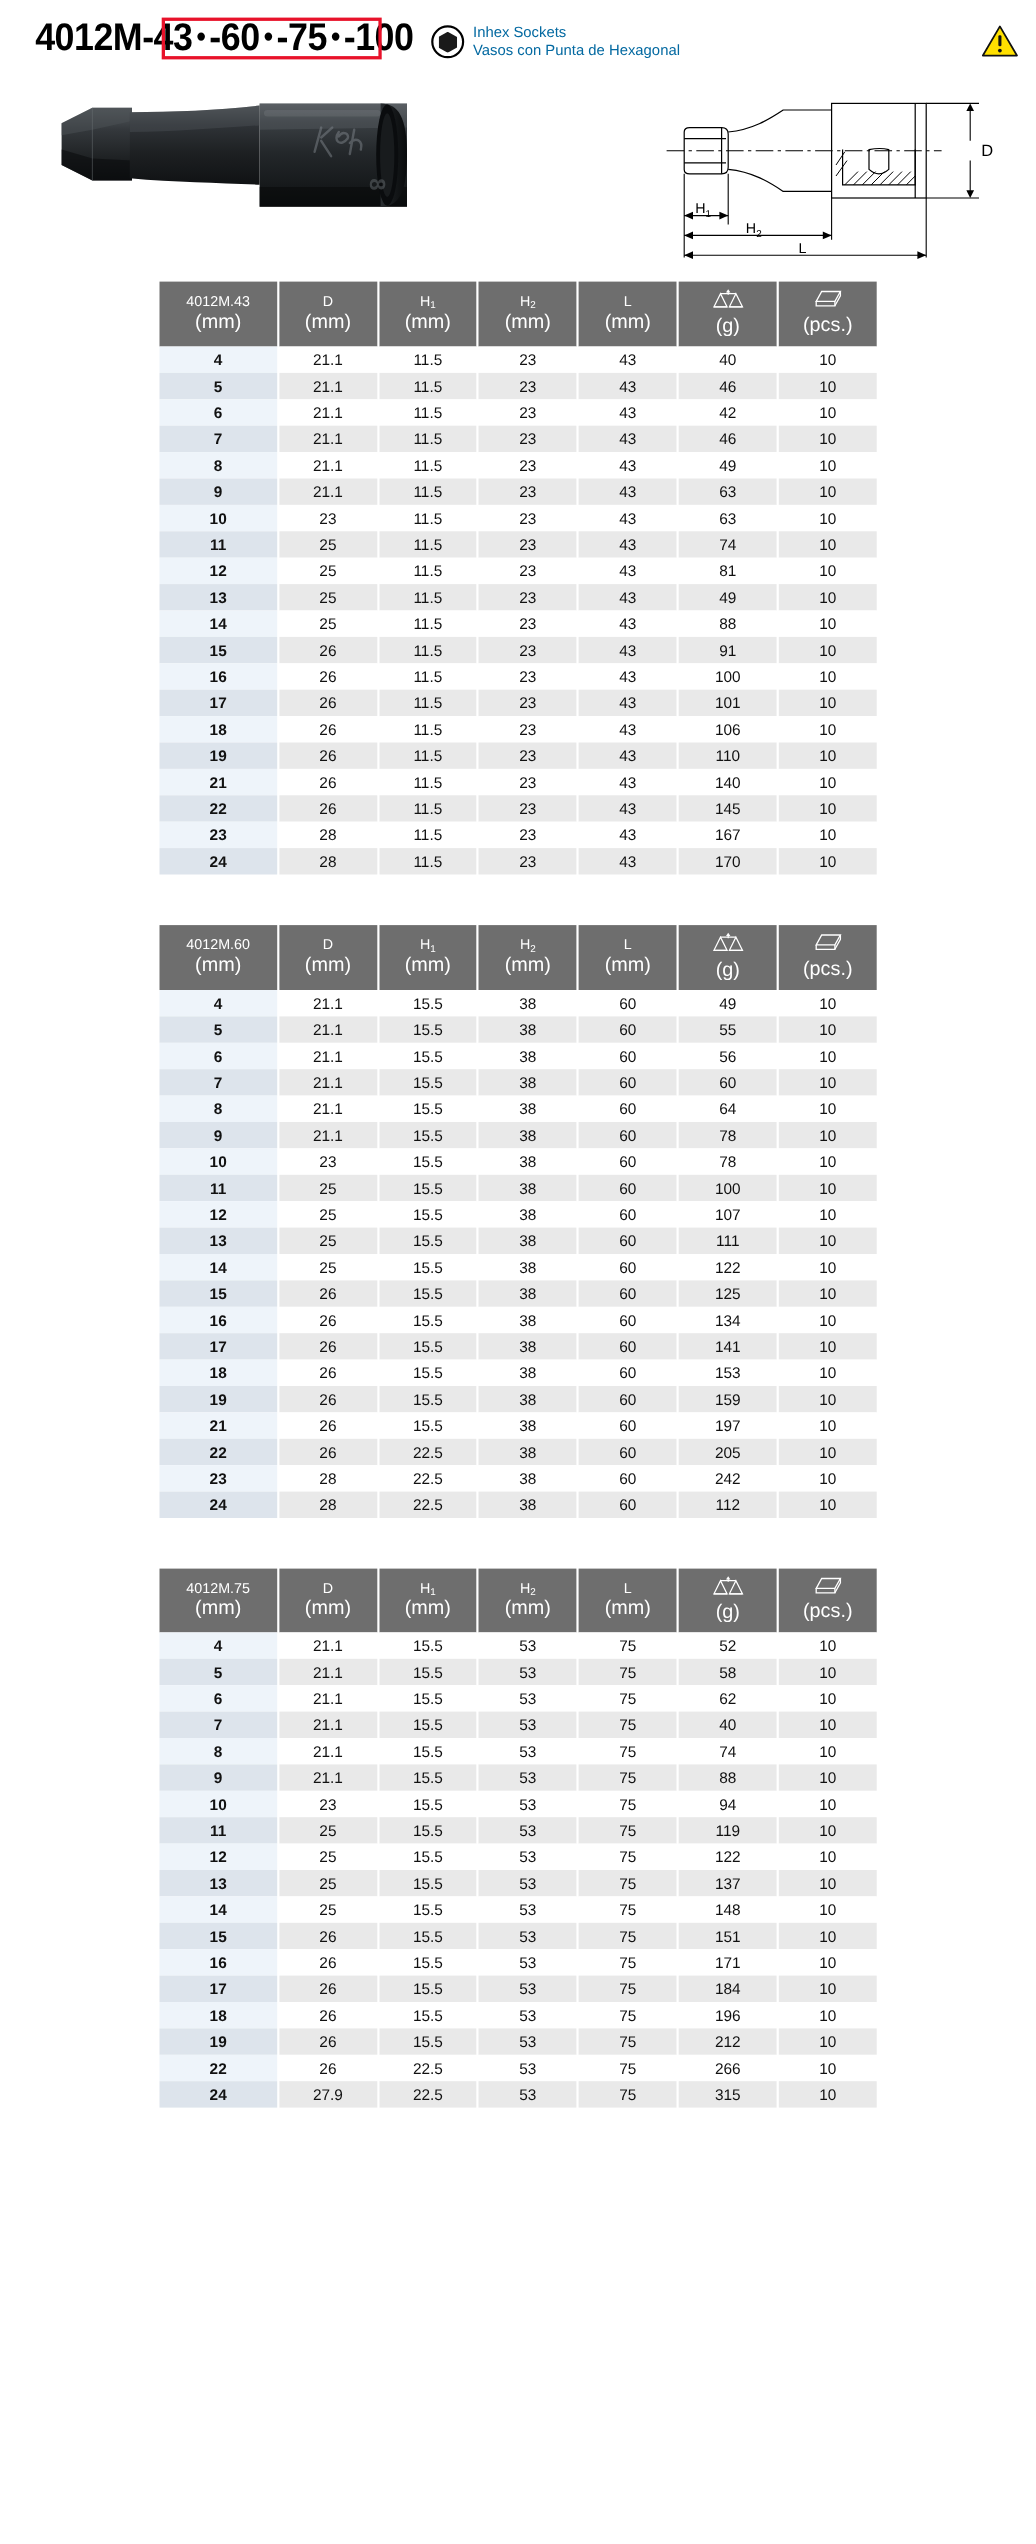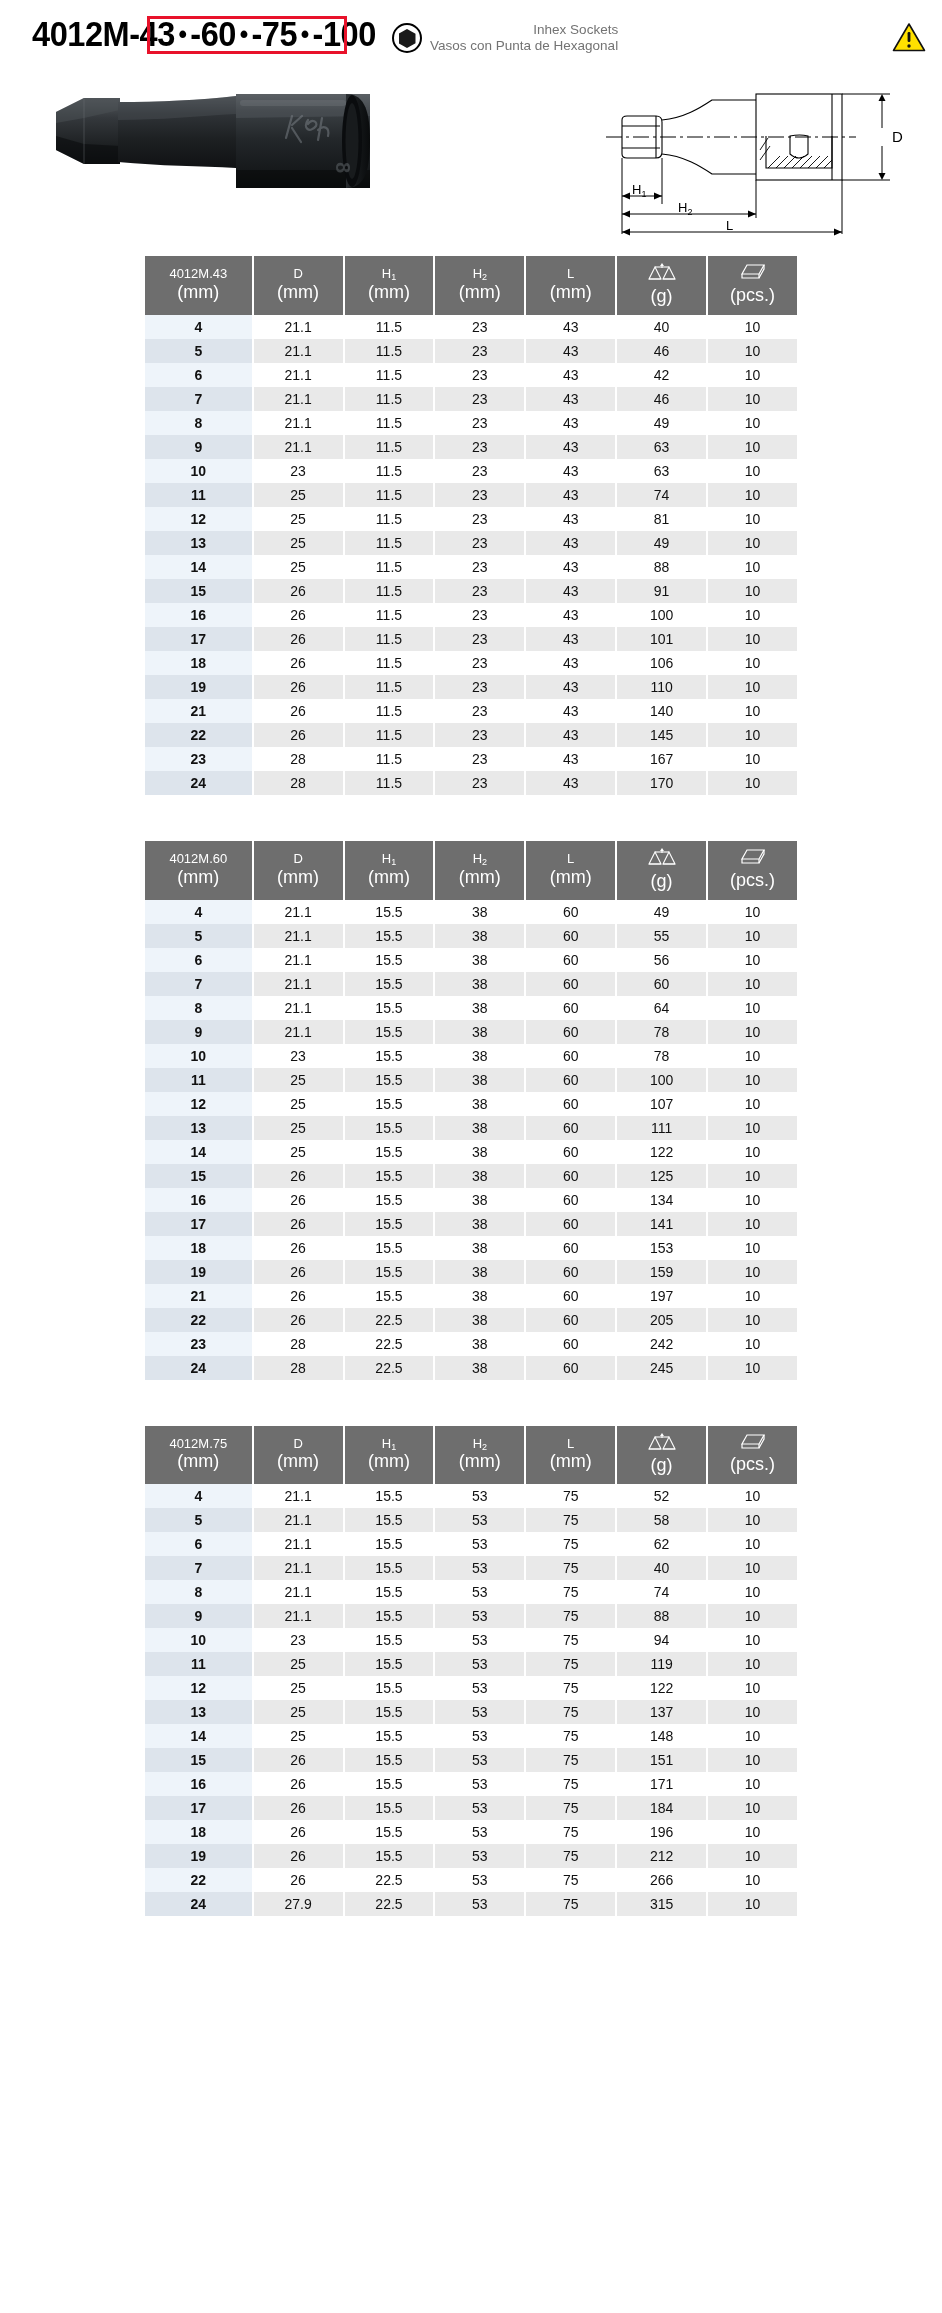--- a/index.html
+++ b/index.html
@@ -13,21 +13,20 @@
     font-family: "Liberation Sans", sans-serif;
     color: #000000;
     position: relative;
     overflow: hidden;
   }
 
   
   .header {
     position: relative;
     height: 76px;
-    text-align: right;
   }
   .model-line {
     position: absolute;
     left: 32px;
     top: 14px;
     font-size: 35px;
     font-weight: bold;
     letter-spacing: -0.5px;
     white-space: nowrap;
     font-family: "Liberation Sans", sans-serif;
@@ -73,21 +72,21 @@
   }
   .hexicon .hx {
     width: 17px;
     height: 19px;
     background: #1a1a1a;
     clip-path: polygon(50% 0%, 100% 25%, 100% 75%, 50% 100%, 0% 75%, 0% 25%);
   }
   .cat-names {
     line-height: 1.22;
     font-size: 13.5px;
-    color: #737373;
+    color: #0369a1;
   }
   .warn-tri {
     position: absolute;
     left: 892px;
     top: 22px;
     width: 34px;
     height: 30px;
   }
 
   
@@ -800,21 +799,21 @@
           <td>60</td>
           <td>242</td>
           <td>10</td>
         </tr>
         <tr>
           <td class="size-cell">24</td>
           <td>28</td>
           <td>22.5</td>
           <td>38</td>
           <td>60</td>
-          <td>245</td>
+          <td>112</td>
           <td>10</td>
         </tr>
       </tbody>
     </table>
     <table class="spec-table">
       <colgroup>
         <col class="c-size">
         <col class="c-d">
         <col class="c-h1">
         <col class="c-h2">

